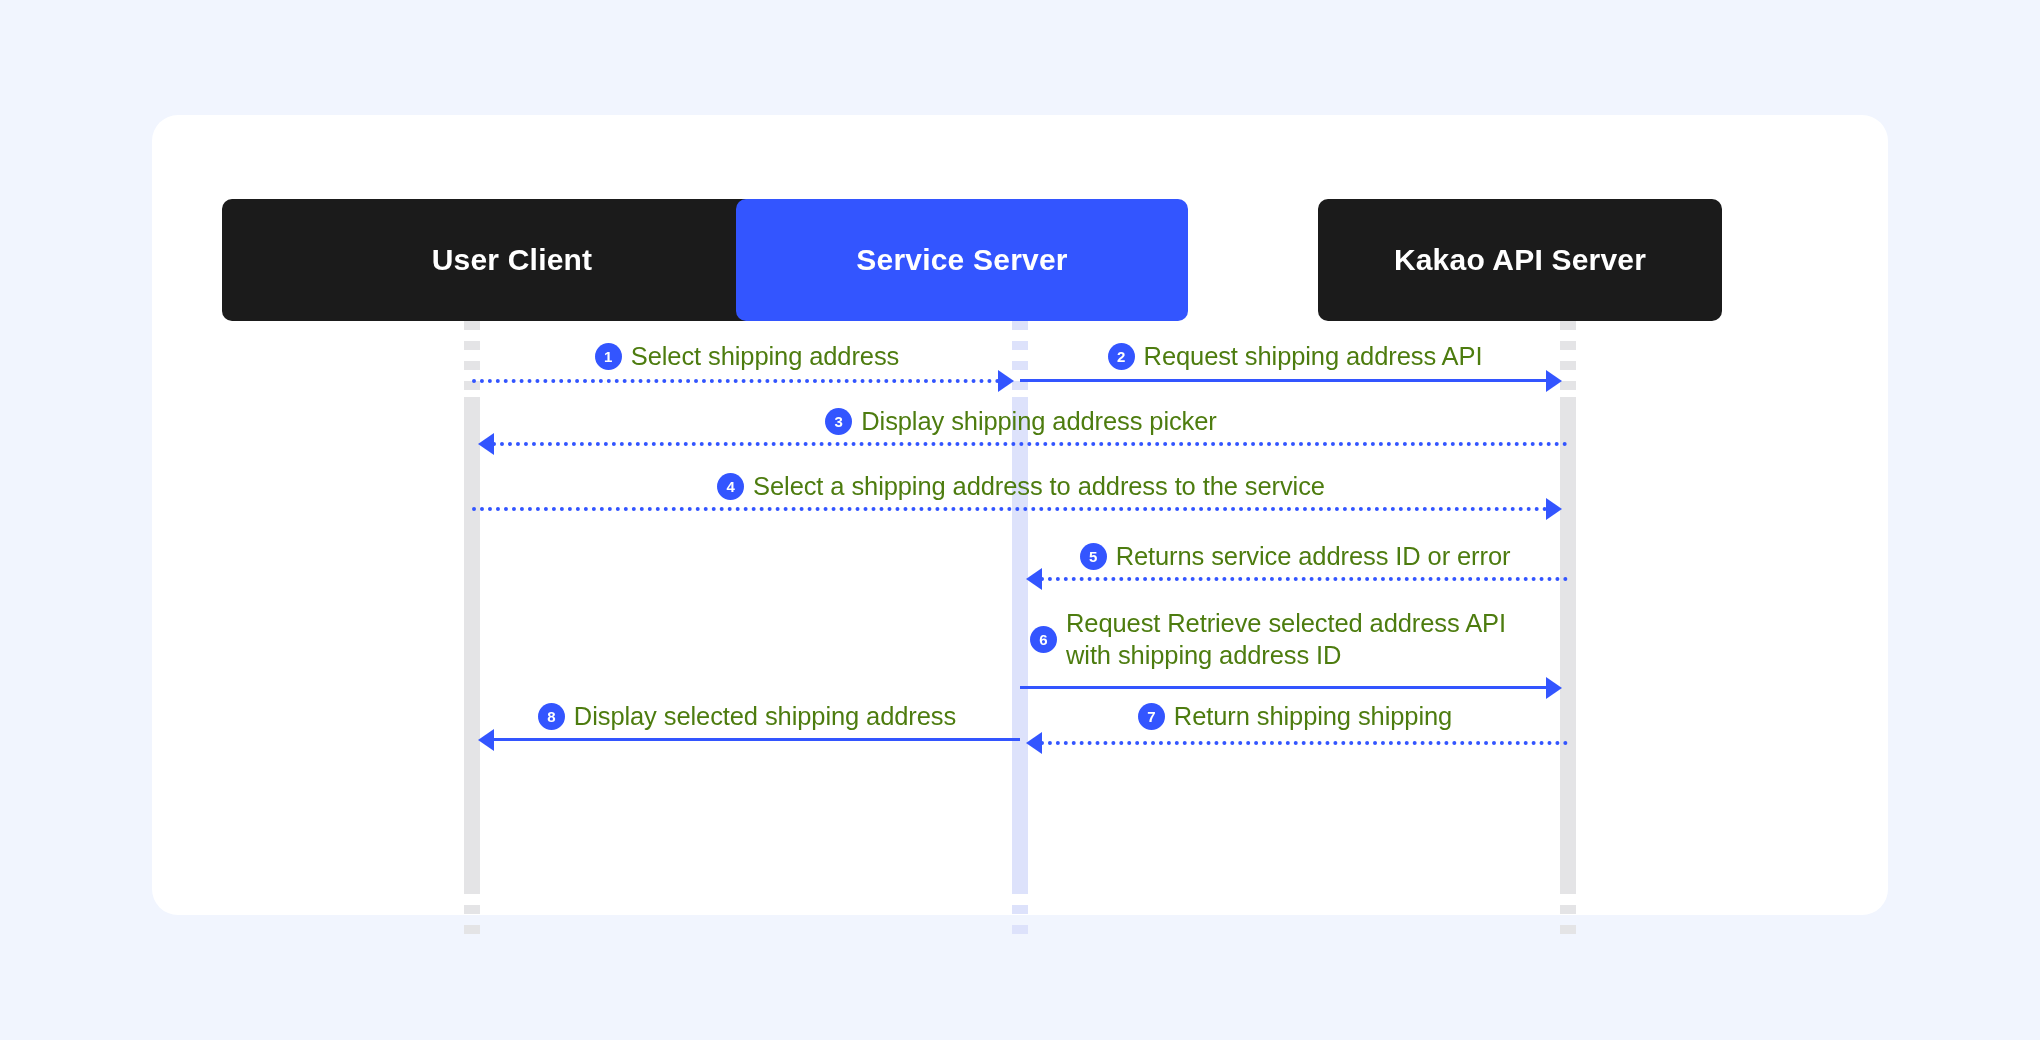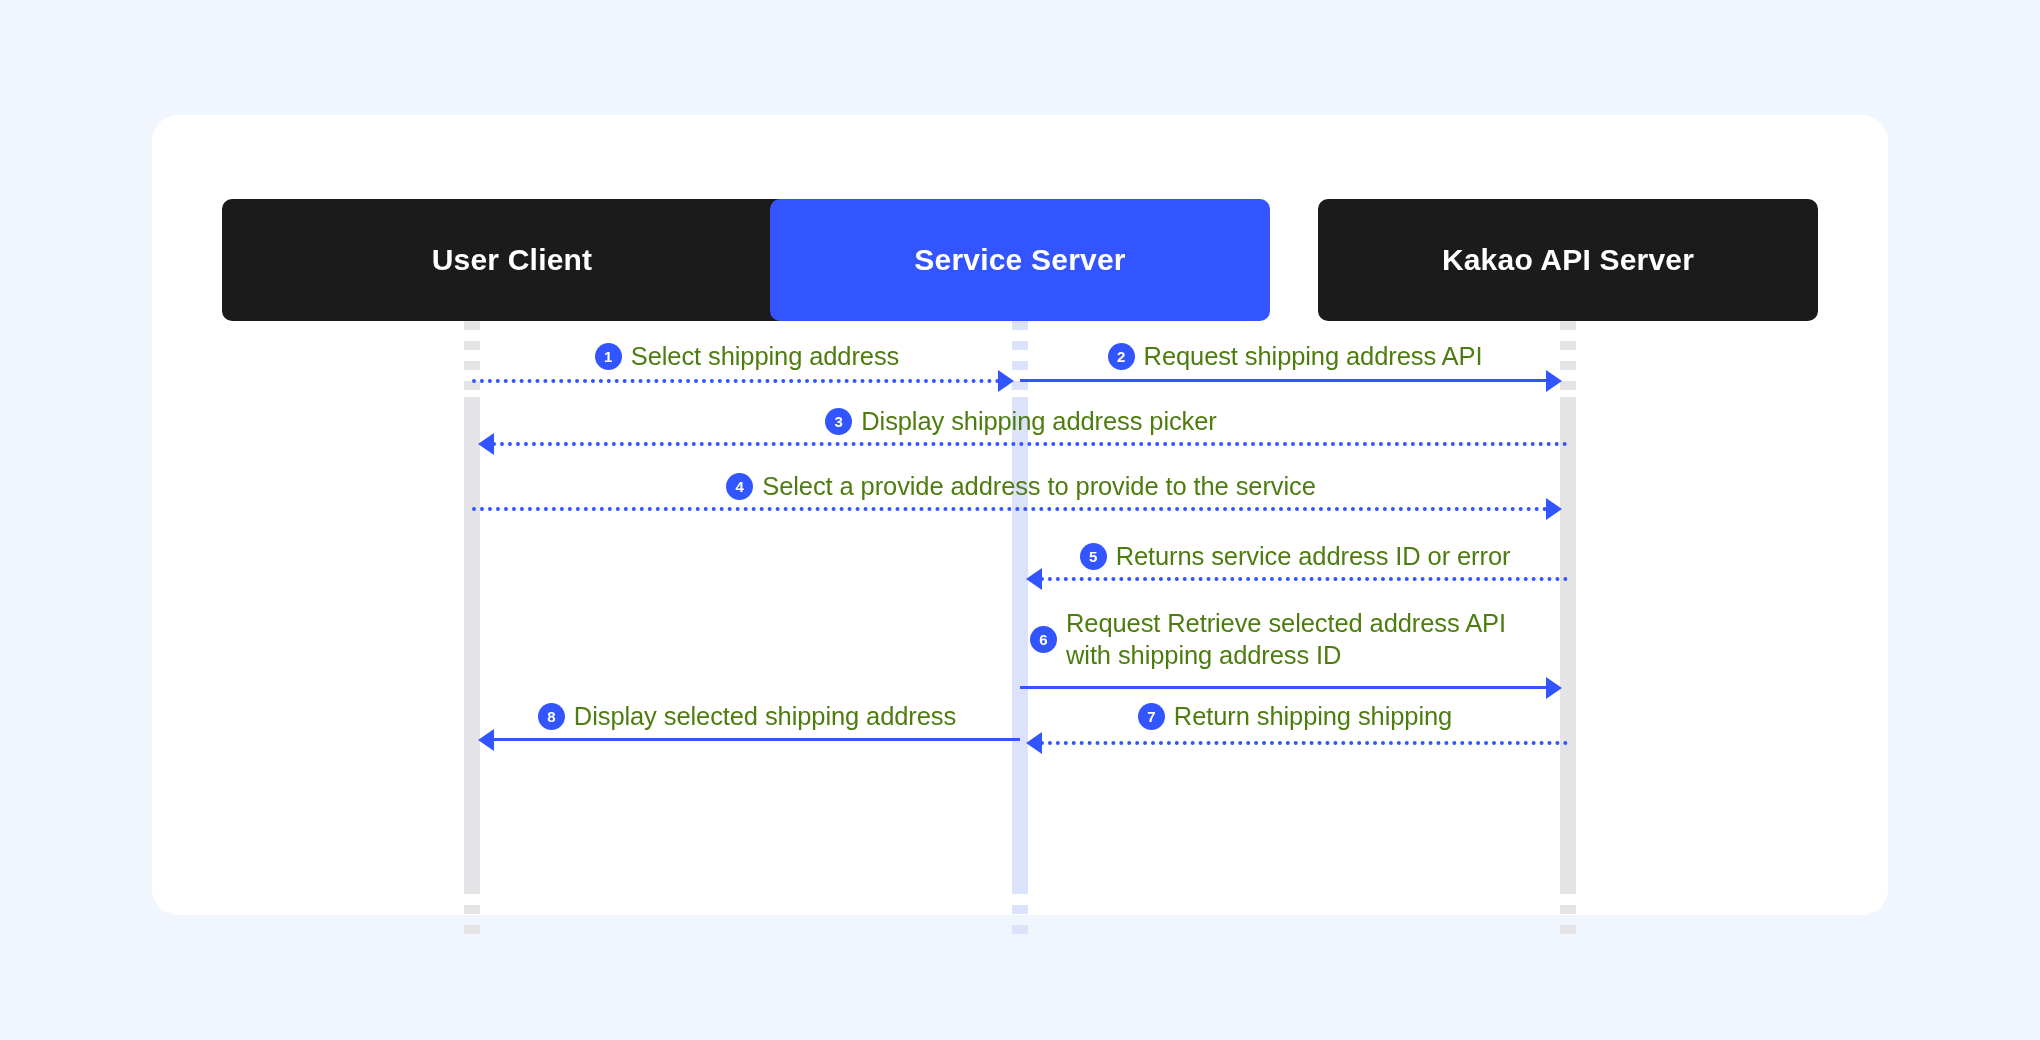--- a/index.html
+++ b/index.html
@@ -116,25 +116,25 @@
 </style>
 </head>
 <body>
 
 <div id="diagram-card">
 
   <div class="participant p-dark" style="left:70px; width:580px;">
     <span class="participant-label">User Client</span>
   </div>
 
-  <div class="participant p-blue" style="left:618px; width:500px;">
+  <div class="participant p-blue" style="left:584px; width:452px;">
     <span class="participant-label">Service Server</span>
   </div>
 
-  <div class="participant p-dark" style="left:1166px; width:500px;">
+  <div class="participant p-dark" style="left:1166px; width:404px;">
     <span class="participant-label">Kakao API Server</span>
   </div>
 
   <div class="lifeline-dash" style="left:312px; top:206px; height:76px;"></div>
   <div class="activation" style="left:312px; top:282px; height:488px;"></div>
   <div class="lifeline-dash" style="left:312px; top:770px; height:54px;"></div>
 
   <div class="lifeline-dash blue" style="left:860px; top:206px; height:76px;"></div>
   <div class="activation blue" style="left:860px; top:282px; height:488px;"></div>
   <div class="lifeline-dash blue" style="left:860px; top:770px; height:54px;"></div>
@@ -159,21 +159,21 @@
 
   <div class="msg-label" style="left:322px; top:290px; width:1094px; justify-content:center;">
     <span class="badge">3</span>
     <span class="msg-text">Display shipping address picker</span>
   </div>
   <div class="msg-line dotted" style="left:340px; top:327px; width:1076px;"></div>
   <div class="arrow-head left" style="left:326px; top:318px;"></div>
 
   <div class="msg-label" style="left:322px; top:355px; width:1094px; justify-content:center;">
     <span class="badge">4</span>
-    <span class="msg-text">Select a provide address to provide to the service</span>
+    <span class="msg-text">Select a shipping address to address to the service</span>
   </div>
   <div class="msg-line dotted" style="left:320px; top:392px; width:1076px;"></div>
   <div class="arrow-head right" style="left:1394px; top:383px;"></div>
 
   <div class="msg-label" style="left:870px; top:425px; width:546px; justify-content:center;">
     <span class="badge">5</span>
     <span class="msg-text">Returns service address ID or error</span>
   </div>
   <div class="msg-line dotted" style="left:888px; top:462px; width:528px;"></div>
   <div class="arrow-head left" style="left:874px; top:453px;"></div>

